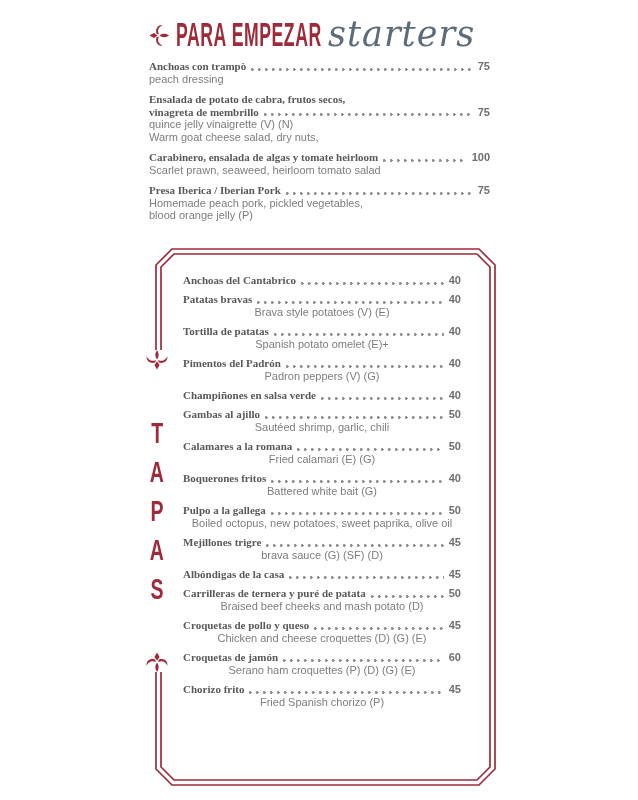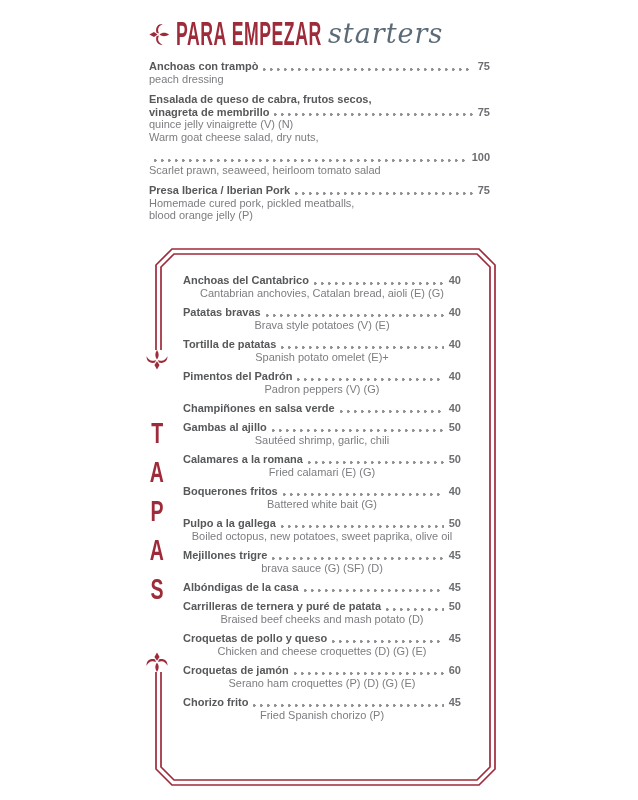--- a/index.html
+++ b/index.html
@@ -25,26 +25,26 @@
   .orn svg{display:block;}
   .orn-header{transform:rotate(90deg);margin-right:6px;margin-top:2px;}
   .title-wrap{width:142px;overflow:visible;white-space:nowrap;}
   .title{
     display:inline-block;
     font-size:34px;font-weight:700;letter-spacing:1px;color:var(--red);
     transform:scaleX(0.52);transform-origin:left center;white-space:nowrap;
   }
   .subtitle{
     font-family:"DejaVu Serif", serif;font-style:italic;
-    font-size:27px;color:var(--script);margin-left:10px;letter-spacing:1px;
+    font-size:35px;color:var(--script);margin-left:10px;letter-spacing:1px;
   }
 
   
   .menu-item{font-size:11px;line-height:12.5px;}
-  .name-line{font-weight:700;color:var(--name);white-space:nowrap;}
+  .name-line{font-weight:700;color:var(--name);white-space:nowrap;font-family:Liberation Serif, serif;}
   .desc-line{color:var(--desc);white-space:nowrap;}
   .leader-row{display:flex;align-items:baseline;}
   .leader{
     flex:1;align-self:flex-end;height:3px;margin:0 5px 2px 5px;
     background-image:radial-gradient(circle at 1.3px 1.5px, var(--dots) 1.2px, transparent 1.6px);
     background-size:7px 3px;background-repeat:repeat-x;
   }
   .price{font-weight:700;color:var(--price);}
 
   
@@ -99,43 +99,44 @@
   <div class="starters">
       <div class="menu-item">
         <div class="leader-row">
           <span class="name-line">Anchoas con trampò</span>
           <span class="leader"></span>
           <span class="price">75</span>
         </div>
         <div class="desc-line">peach dressing</div>
       </div>
       <div class="menu-item">
-        <div class="name-line">Ensalada de queso de cabra, frutos secos,</div>
+        <div class="name-line">Ensalada de potato de cabra, frutos secos,</div>
         <div class="leader-row">
           <span class="name-line">vinagreta de membrillo</span>
           <span class="leader"></span>
           <span class="price">75</span>
         </div>
         <div class="desc-line">quince jelly vinaigrette (V) (N)</div>
         <div class="desc-line">Warm goat cheese salad, dry nuts,</div>
       </div>
       <div class="menu-item">
         <div class="leader-row">
+          <span class="name-line">Carabinero, ensalada de algas y tomate heirloom</span>
           <span class="leader"></span>
           <span class="price">100</span>
         </div>
         <div class="desc-line">Scarlet prawn, seaweed, heirloom tomato salad</div>
       </div>
       <div class="menu-item">
         <div class="leader-row">
           <span class="name-line">Presa Iberica / Iberian Pork</span>
           <span class="leader"></span>
           <span class="price">75</span>
         </div>
-        <div class="desc-line">Homemade cured pork, pickled meatballs,</div>
+        <div class="desc-line">Homemade peach pork, pickled vegetables,</div>
         <div class="desc-line">blood orange jelly (P)</div>
       </div>
     </div>
 
   <div class="tapas-box">
     <svg class="frame" width="341" height="538" viewBox="0 0 341 538" fill="none" aria-hidden="true">
       <path d="M17,1 H324 L340,17 V521 L324,537 H17 L1,521 V17 Z" stroke="#9e2b3a" stroke-width="1.7"></path>
       <path d="M19,6 H322 L335,19 V519 L322,532 H19 L6,519 V19 Z" stroke="#9e2b3a" stroke-width="1.7"></path>
     </svg>
 
@@ -165,21 +166,20 @@
       </span>
     </div>
 
     <div class="tapas-list">
         <div class="menu-item">
           <div class="leader-row">
             <span class="name-line">Anchoas del Cantabrico</span>
             <span class="leader"></span>
             <span class="price">40</span>
           </div>
-          <div class="desc-line">Cantabrian anchovies, Catalan bread, aioli (E) (G)</div>
         </div>
         <div class="menu-item">
           <div class="leader-row">
             <span class="name-line">Patatas bravas</span>
             <span class="leader"></span>
             <span class="price">40</span>
           </div>
           <div class="desc-line">Brava style potatoes (V) (E)</div>
         </div>
         <div class="menu-item">

